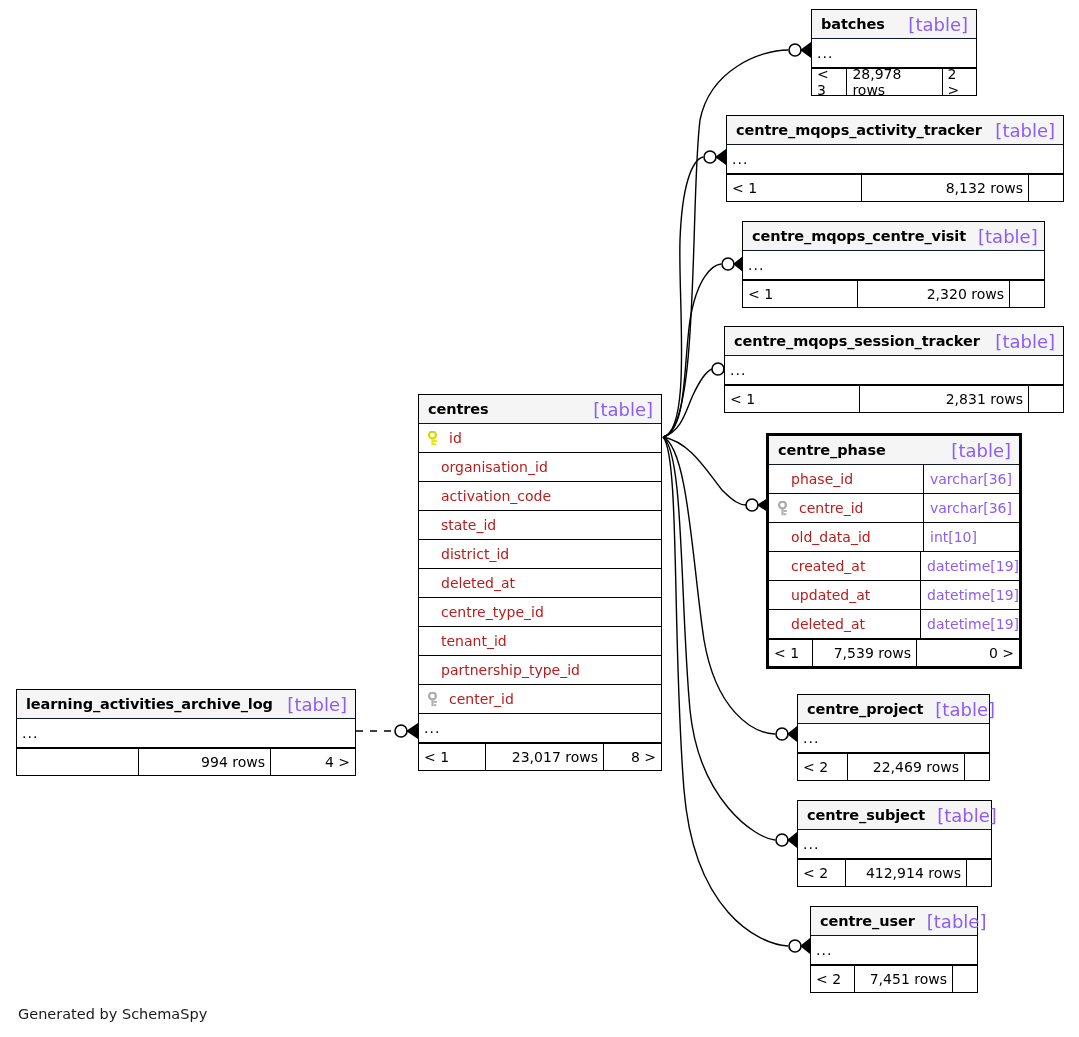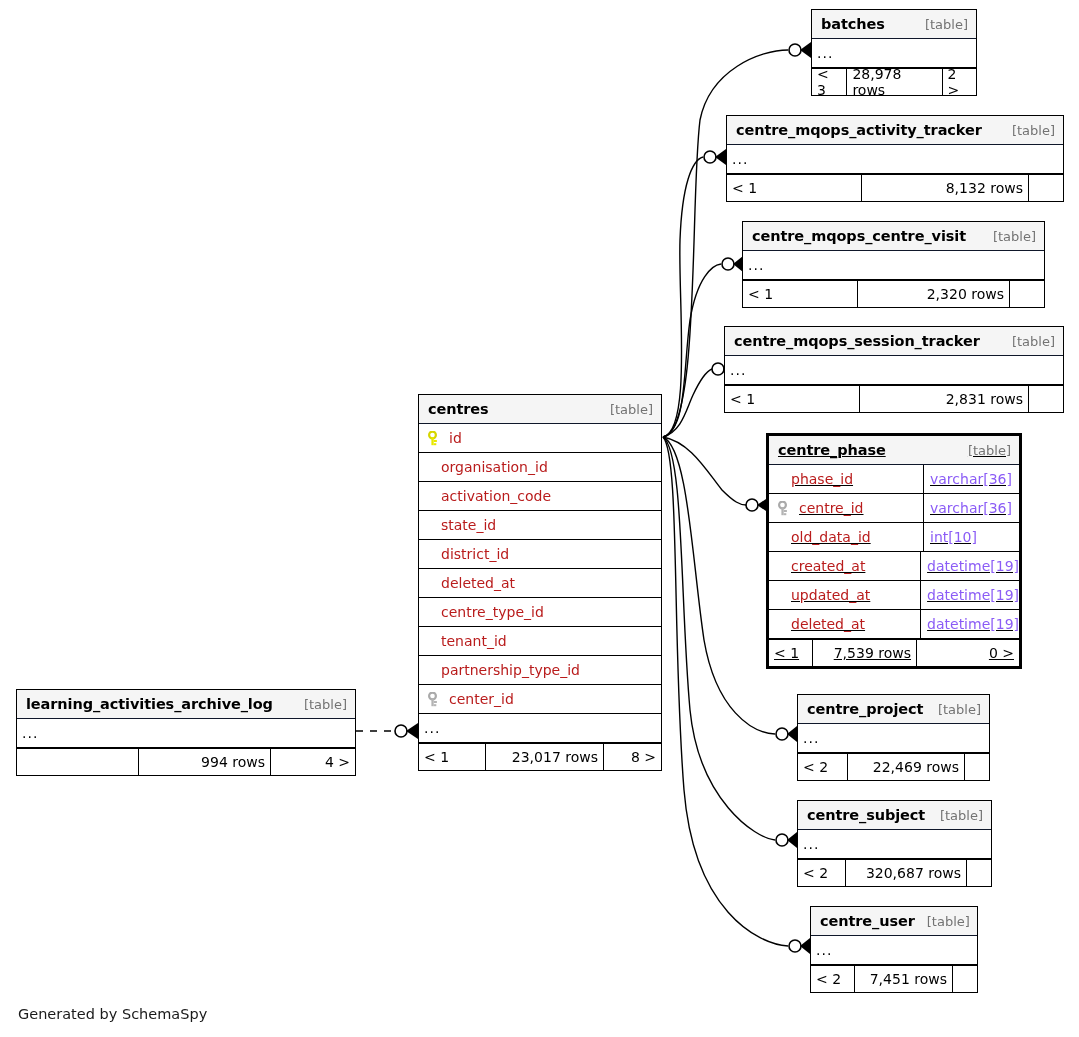--- a/index.html
+++ b/index.html
@@ -30,42 +30,41 @@
   }
   .table-node {
     position: absolute;
     box-sizing: border-box;
     background: #ffffff;
     border: 1px solid #000000;
     z-index: 2;
   }
   .table-node.emphasis {
     border: 3px solid #000000;
-    text-decoration: underline;
   }
   .tn-header {
     box-sizing: border-box;
     background: #f5f5f5;
     border-bottom: 1px solid #0f172a;
     height: 29px;
     display: flex;
     align-items: center;
     justify-content: space-between;
     padding: 0 8px 0 9px;
     white-space: nowrap;
   }
   .tn-title {
     font-weight: bold;
     font-size: 14.5px;
     color: #000000;
     letter-spacing: -0.1px;
   }
   .tn-kind {
-    font-size: 13px;
-    color: #737373;
+    font-size: 18px;
+    color: #8b5cf6;
     padding-left: 12px;
   }
   .tn-row {
     box-sizing: border-box;
     height: 29px;
     display: flex;
     align-items: center;
     border-bottom: 1px solid #000000;
     white-space: nowrap;
   }
@@ -383,21 +382,21 @@
   </div>
 
   <div class="table-node" style="left:797px; top:800px; width:195px;">
     <div class="tn-header">
       <span class="tn-title">centre_subject</span>
       <span class="tn-kind">[table]</span>
     </div>
     <div class="tn-ellipsis">...</div>
     <div class="tn-footer">
       <div class="tn-foot-cell foot-left" style="width:48px;">&lt; 2</div>
-      <div class="tn-foot-cell foot-middle">320,687 rows</div>
+      <div class="tn-foot-cell foot-middle">412,914 rows</div>
       <div class="tn-foot-cell foot-right" style="width:24px;"></div>
     </div>
   </div>
 
   <div class="table-node" style="left:810px; top:906px; width:168px;">
     <div class="tn-header">
       <span class="tn-title">centre_user</span>
       <span class="tn-kind">[table]</span>
     </div>
     <div class="tn-ellipsis">...</div>

